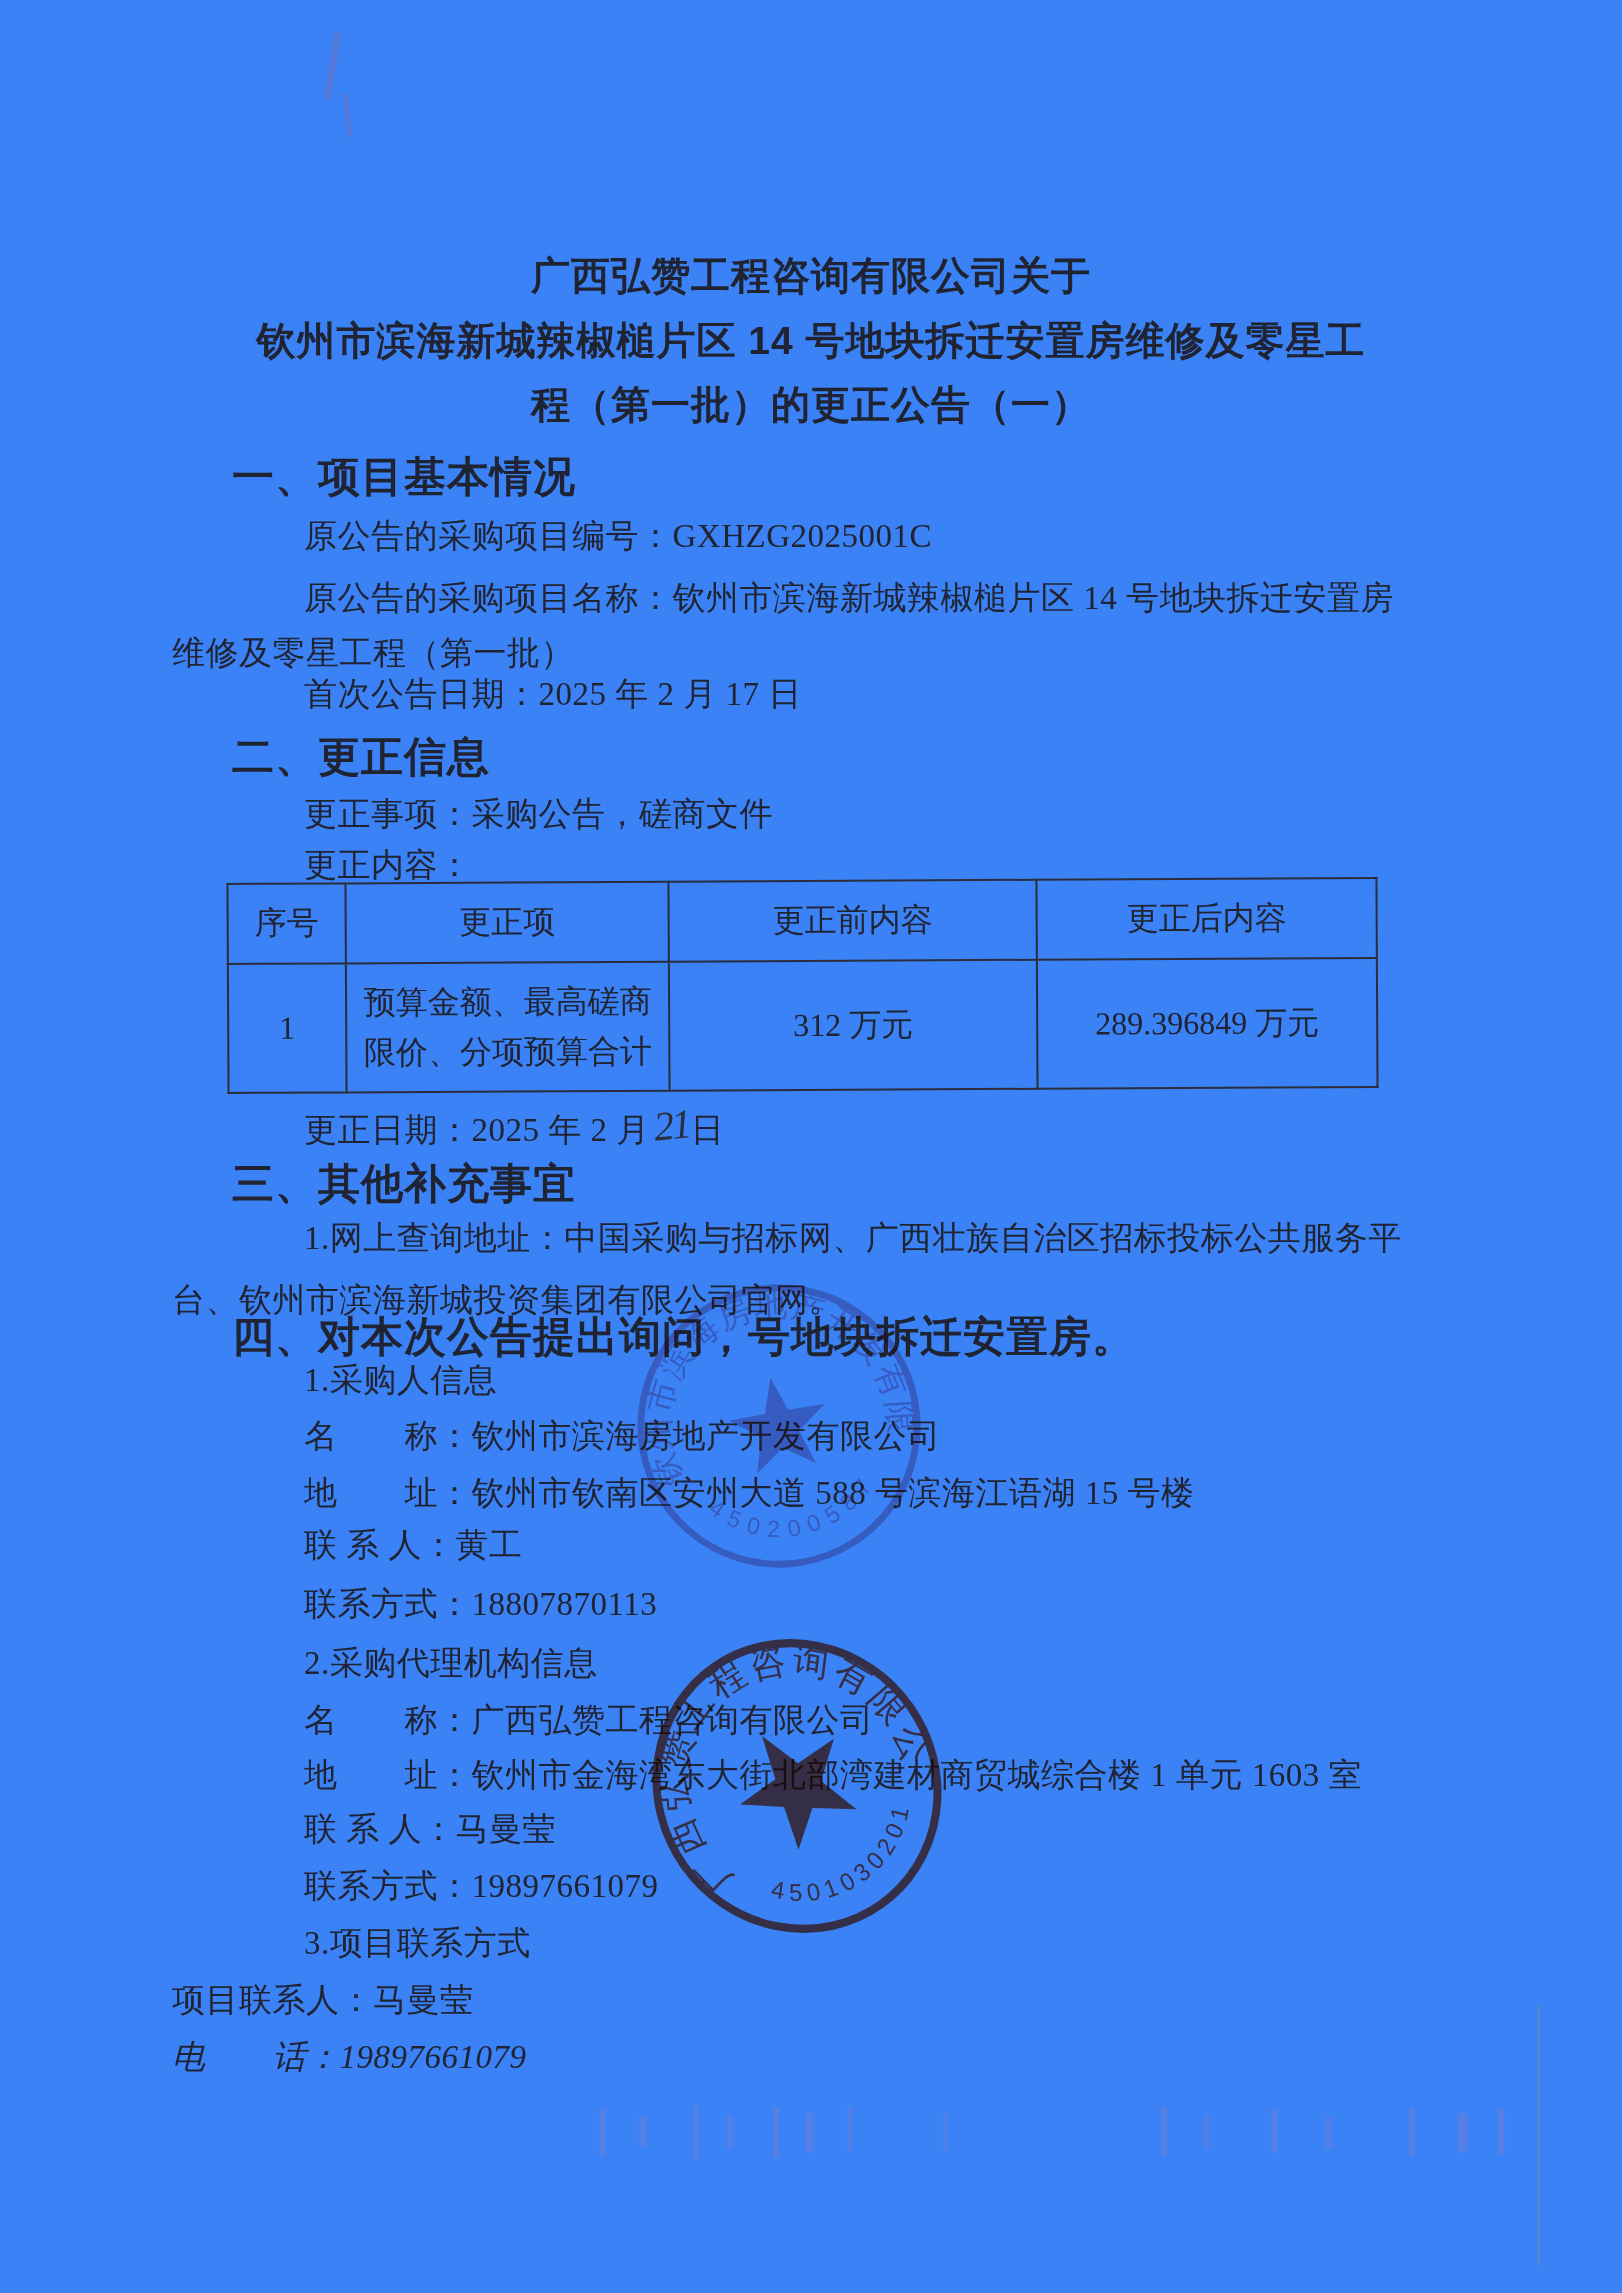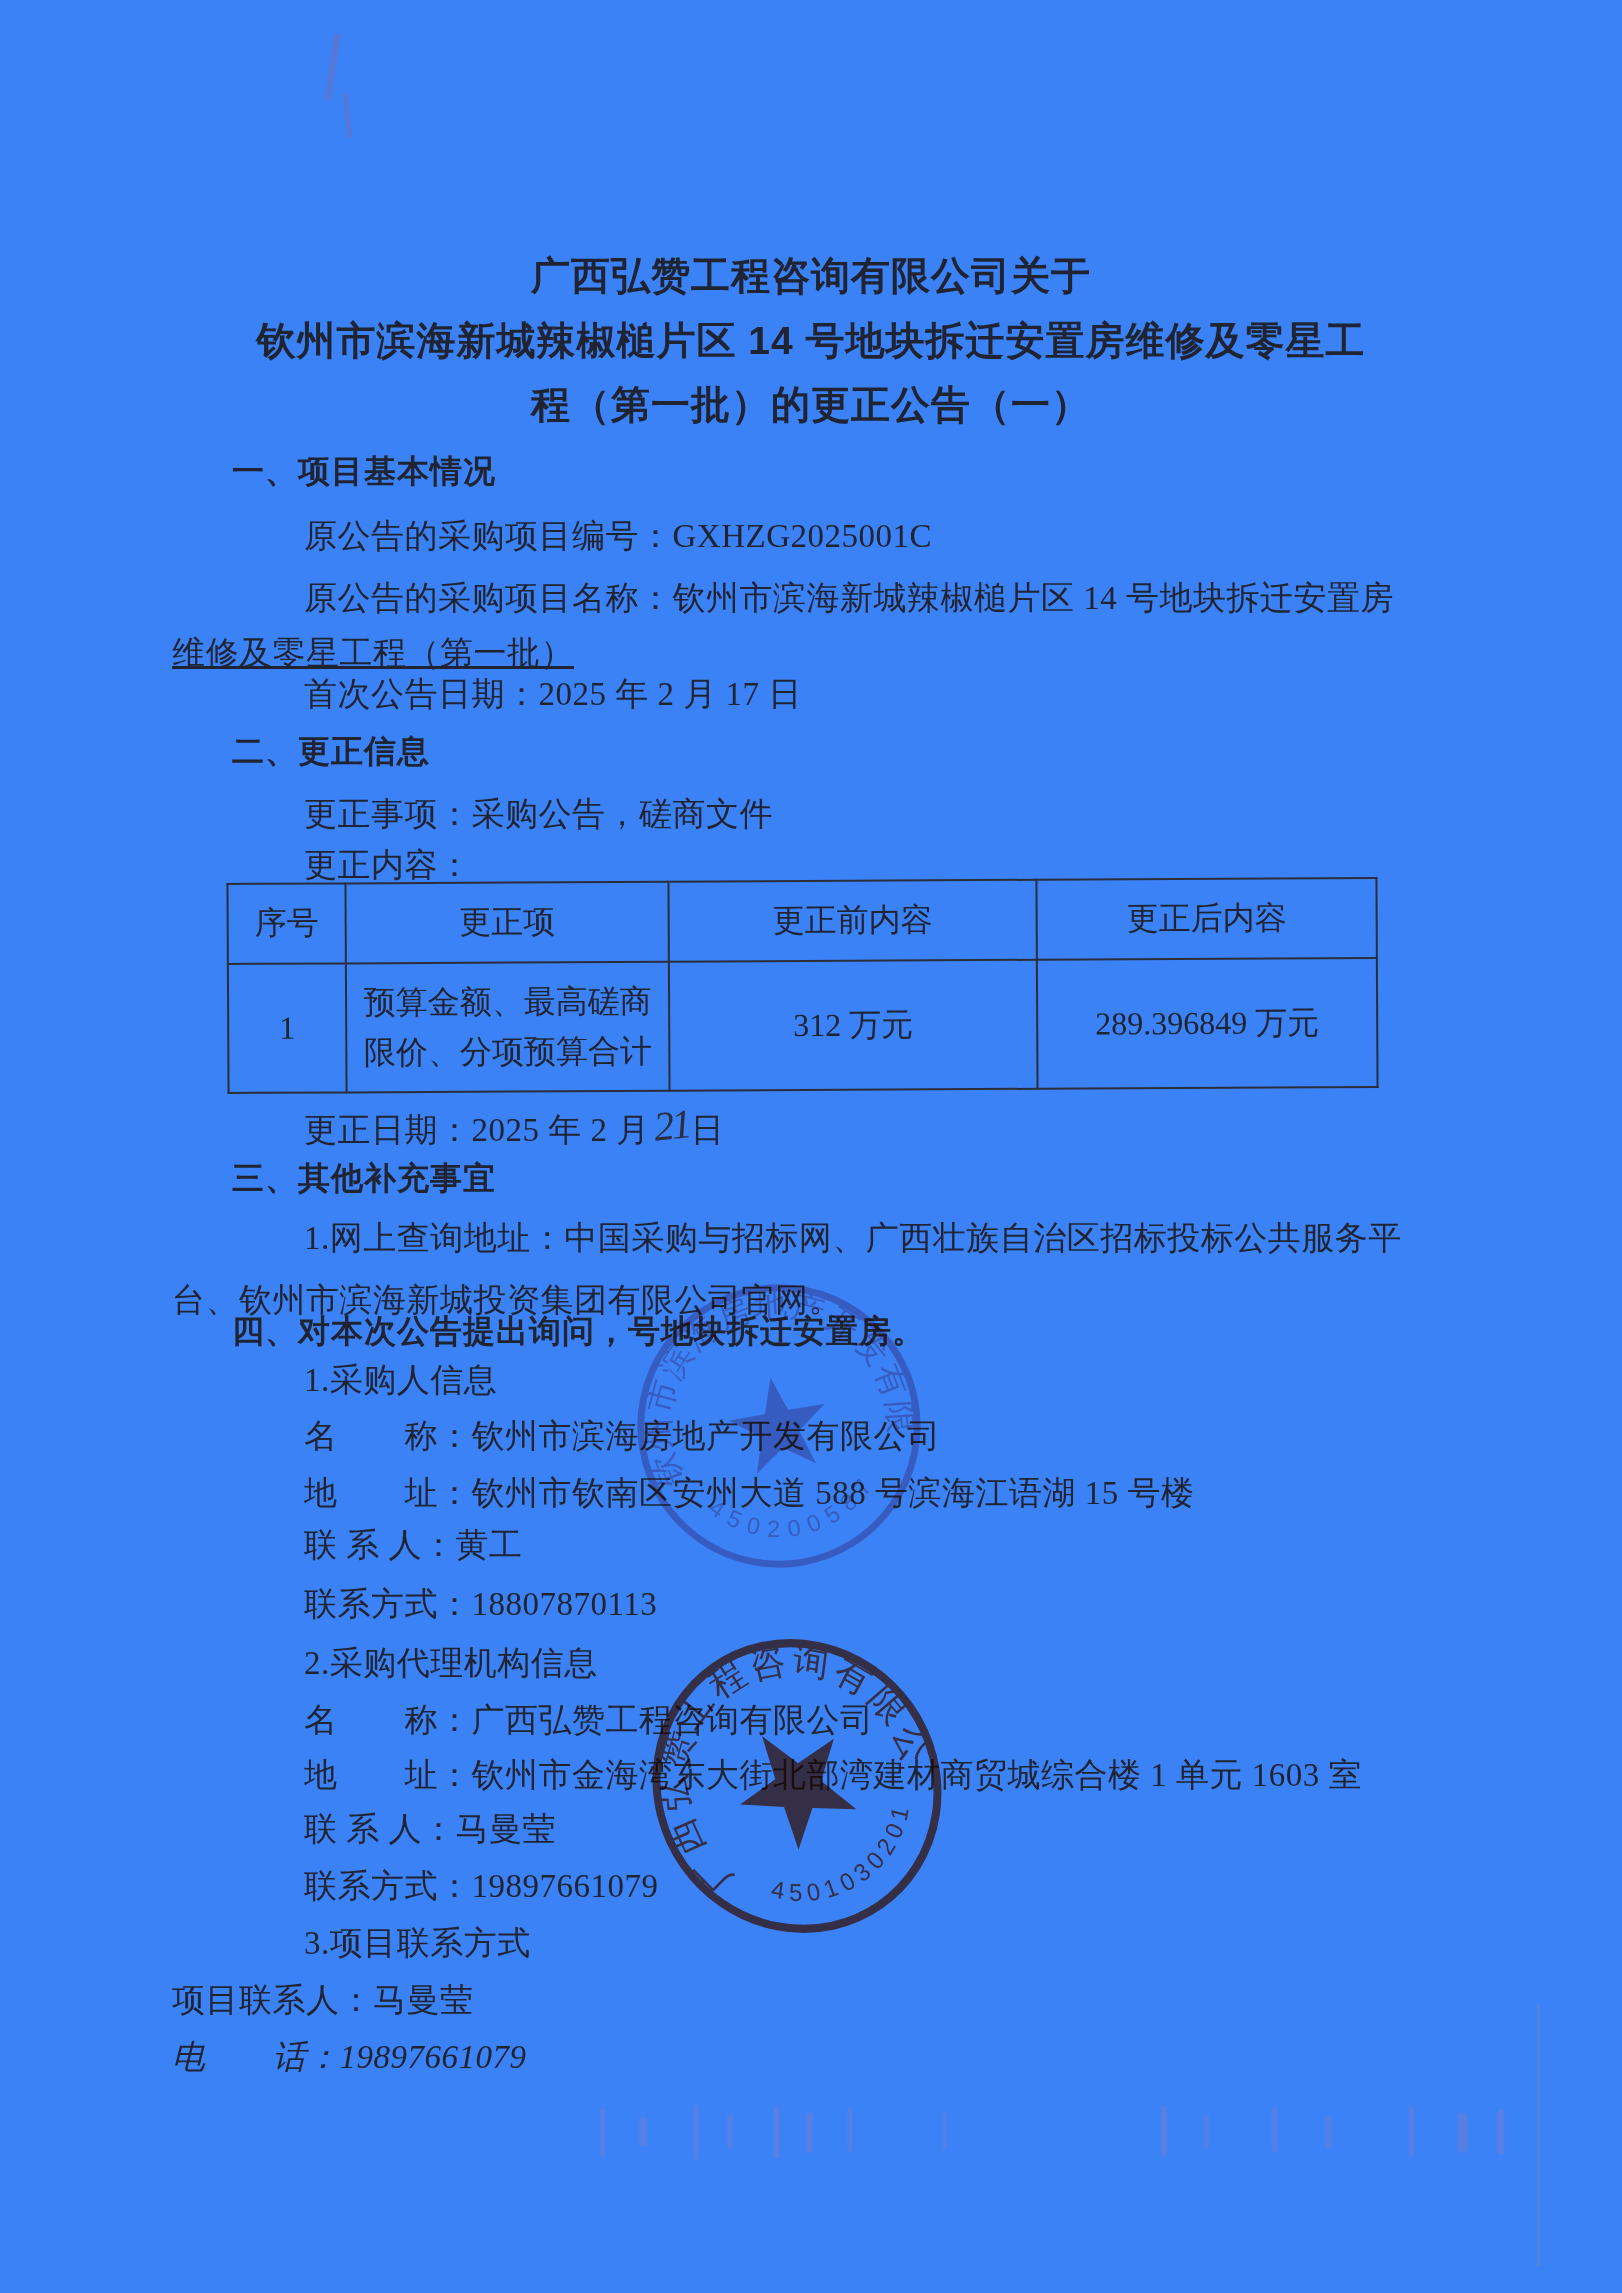--- a/index.html
+++ b/index.html
@@ -18,21 +18,21 @@
     font-size:33px;
     letter-spacing:0.5px;
     line-height:1.15;
   }
   .indent{left:304px;}
   .flush{left:172px;}
   .subhead{left:304px;}
   .h{
     font-family:"Liberation Sans","DejaVu Sans",sans-serif;
     font-weight:700;
-    font-size:32px;
+    font-size:42px;
     left:232px;
     letter-spacing:1px;
   }
   .title{
     position:absolute;left:0;width:100%;
     text-align:center;
     font-family:"Liberation Sans","DejaVu Sans",sans-serif;
     font-weight:700;
     font-size:39px;
     letter-spacing:1px;
@@ -94,21 +94,21 @@
   <div class="mark" style="left:329px;top:33px;width:6.9px;height:67px;transform:rotate(9deg);"></div>
   <div class="mark" style="left:345px;top:94px;width:4.9px;height:43px;transform:rotate(-6deg);"></div>
 
   <div class="title" style="top:249px;">广西弘赞工程咨询有限公司关于</div>
   <div class="title" style="top:314px;">钦州市滨海新城辣椒槌片区 14 号地块拆迁安置房维修及零星工</div>
   <div class="title" style="top:378px;">程（第一批）的更正公告（一）</div>
 
   <div class="line h" style="top:453px;">一、项目基本情况</div>
   <div class="line indent" style="top:518px;">原公告的采购项目编号：GXHZG2025001C</div>
   <div class="line indent" style="top:580px;">原公告的采购项目名称：钦州市滨海新城辣椒槌片区 14 号地块拆迁安置房</div>
-  <div class="line flush" style="top:635px;text-decoration:underline;">维修及零星工程（第一批）</div>
+  <div class="line flush" style="top:635px;">维修及零星工程（第一批）</div>
   <div class="line indent" style="top:676px;">首次公告日期：2025 年 2 月 17 日</div>
 
   <div class="line h" style="top:733px;">二、更正信息</div>
   <div class="line indent" style="top:796px;">更正事项：采购公告，磋商文件</div>
   <div class="line indent" style="top:847px;">更正内容：</div>
 
   <table class="ctable">
     <colgroup>
       <col style="width:118px">
         <col style="width:323px">

